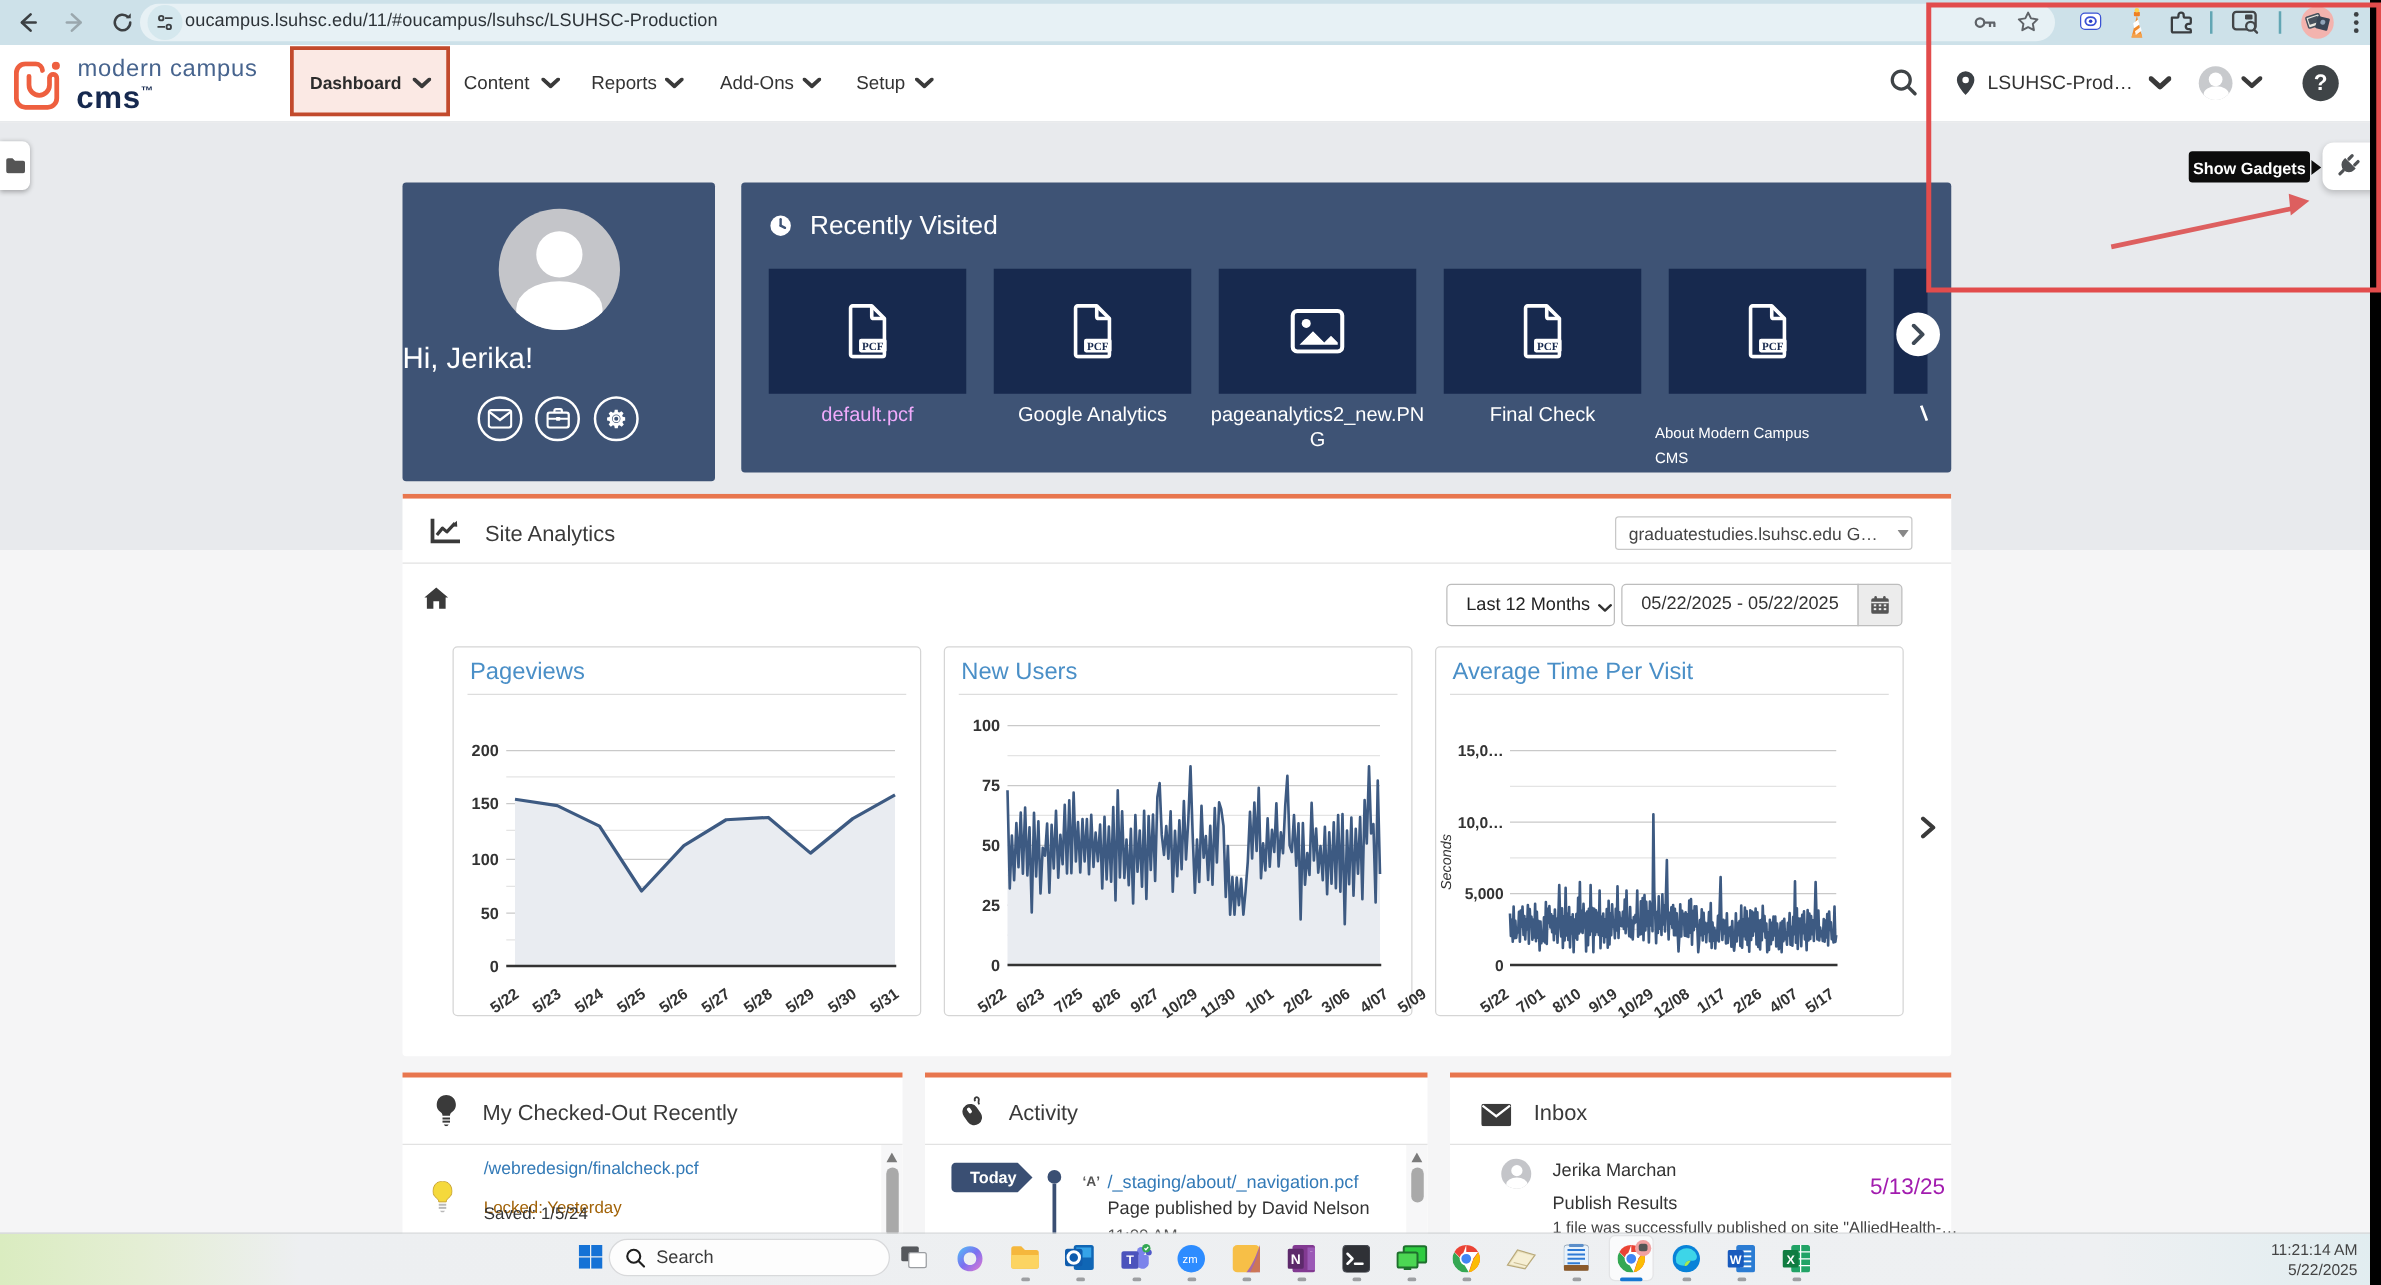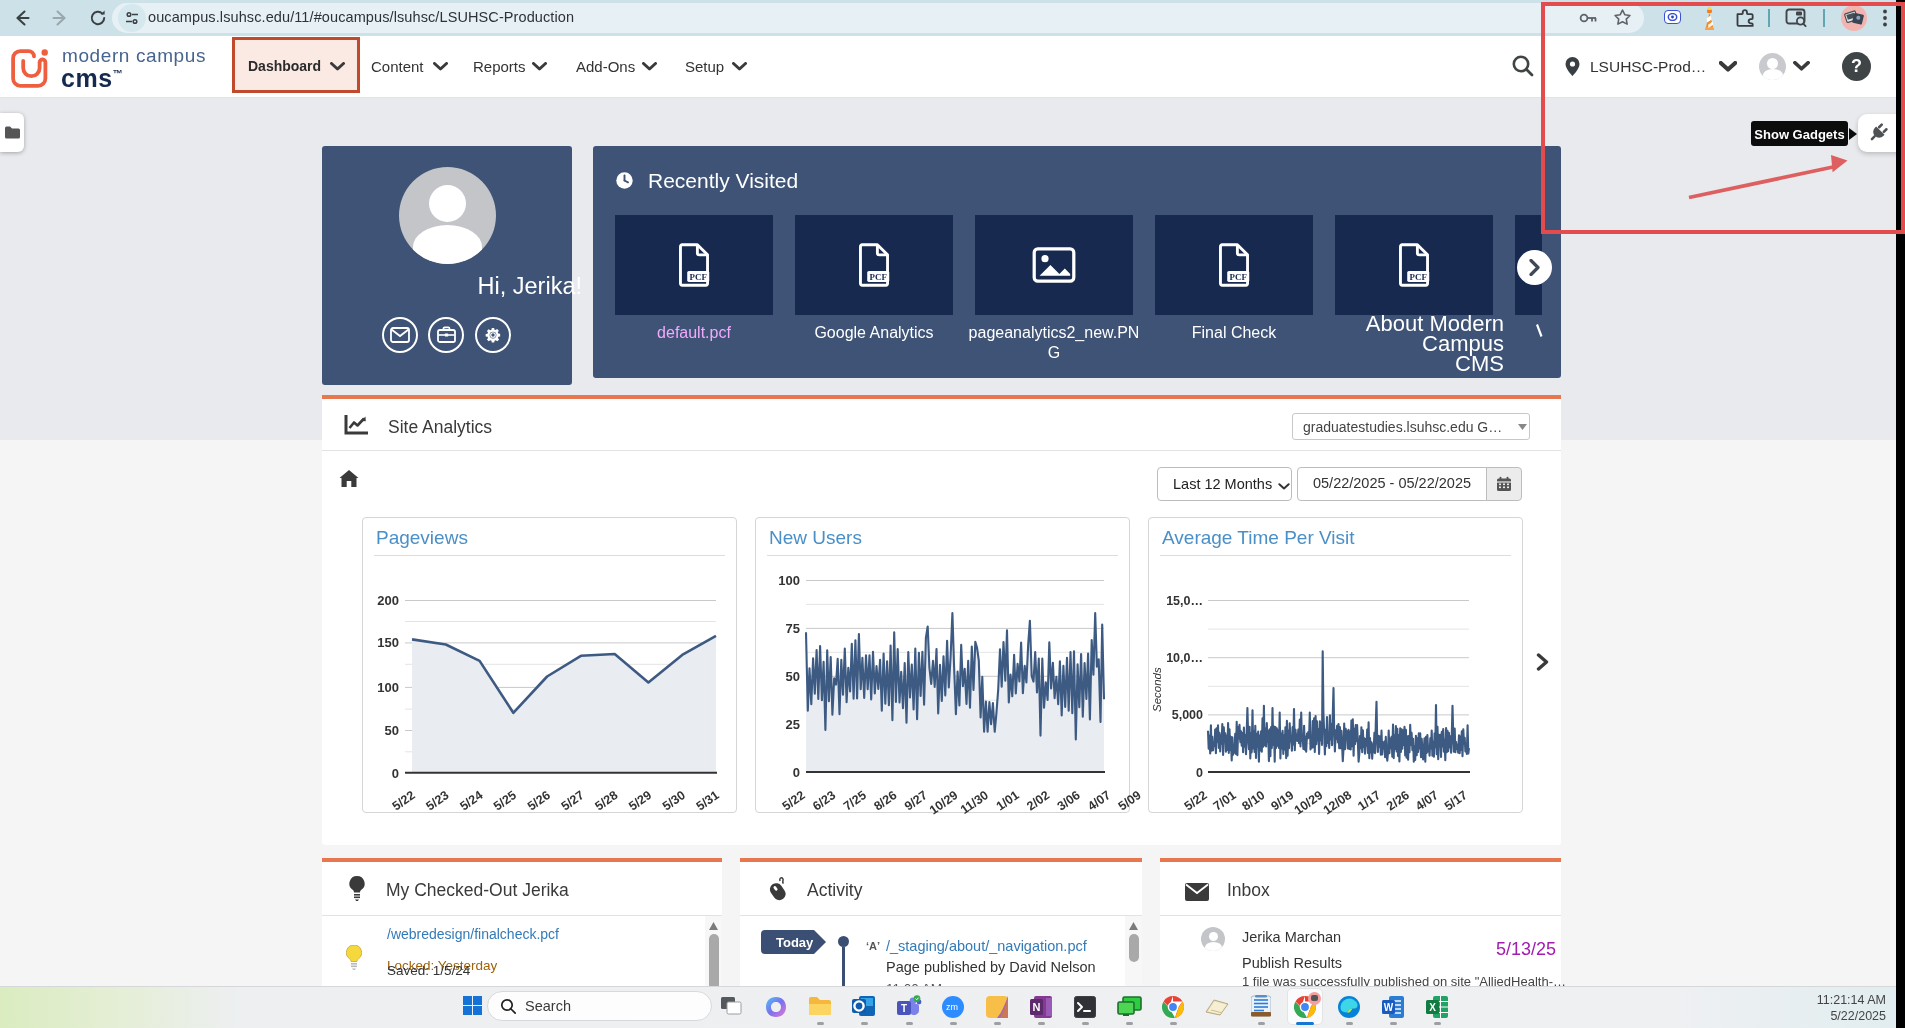--- a/index.html
+++ b/index.html
@@ -126,21 +126,21 @@
     <svg class="abs" style="left:1793px;top:25px" width="17" height="10" viewBox="0 0 15 9">
       <path d="M1.5 1.5 L7.5 7 L13.5 1.5" stroke="#3a3a3a" stroke-width="3.2" fill="none" stroke-linecap="round" stroke-linejoin="round"></path>
     </svg>
     <div class="abs" style="left:1842px;top:16px;width:29px;height:29px;border-radius:50%;background:#3f4447;color:#fff;font-size:18px;font-weight:bold;text-align:center;line-height:29px">?</div>
   </div>
 <div class="abs" style="left:322px;top:146px;width:250px;height:239px;background:#3e5375;border-radius:3px">
     <div class="abs" style="left:77px;top:21px;width:97px;height:97px;border-radius:50%;background:#c4c5c9;overflow:hidden">
       <div style="position:absolute;left:30px;top:18px;width:37px;height:37px;border-radius:50%;background:#fff"></div>
       <div style="position:absolute;left:14px;top:58px;width:69px;height:44px;border-radius:50% 50% 0 0;background:#fff"></div>
     </div>
-    <div class="abs" style="left:0;top:127px;width:260px;text-align:right;font-size:23.5px;color:#fff">Hi, Jerika!</div>
+    <div class="abs" style="left:0;top:127px;width:260px;text-align:left;font-size:23.5px;color:#fff">Hi, Jerika!</div>
     <div class="abs" style="left:60px;top:171px;width:36px;height:36px;border:2px solid #fff;border-radius:50%"></div>
     <div class="abs" style="left:106px;top:171px;width:36px;height:36px;border:2px solid #fff;border-radius:50%"></div>
     <div class="abs" style="left:153px;top:171px;width:36px;height:36px;border:2px solid #fff;border-radius:50%"></div>
     <svg class="abs" style="left:68px;top:181px" width="20" height="16" viewBox="0 0 20 16">
       <rect x="1" y="1" width="18" height="14" rx="2" fill="none" stroke="#fff" stroke-width="1.8"></rect>
       <path d="M1.5 2.5 L10 9 L18.5 2.5" fill="none" stroke="#fff" stroke-width="1.8"></path>
     </svg>
     <svg class="abs" style="left:115px;top:180px" width="19" height="17" viewBox="0 0 19 17">
       <rect x="1" y="4" width="17" height="12" rx="1.8" fill="none" stroke="#fff" stroke-width="1.8"></rect>
       <path d="M6.5 4 V2.5 A1.2 1.2 0 0 1 7.7 1.3 H11.3 A1.2 1.2 0 0 1 12.5 2.5 V4" fill="none" stroke="#fff" stroke-width="1.7"></path>
@@ -191,21 +191,21 @@
         <text x="25" y="43.5" font-size="10.5" font-weight="bold" fill="#17294e" text-anchor="middle" font-family="Liberation Serif">PCF</text>
       </svg>
       <div class="abs" style="left:551px;top:177px;width:180px;text-align:center;font-size:16px;line-height:20px;color:#fff">Final Check</div>
       <div class="abs" style="left:742px;top:69px;width:158px;height:100px;background:#17294e"></div>
       <svg class="abs" style="left:804px;top:97px" width="34" height="44" viewBox="0 0 40 52">
         <path d="M6 2 H24 L36 14 V48 A2 2 0 0 1 34 50 H6 A2 2 0 0 1 4 48 V4 A2 2 0 0 1 6 2 Z" fill="none" stroke="#fff" stroke-width="3.4" stroke-linejoin="round"></path>
         <path d="M24 2 V12 A2 2 0 0 0 26 14 H36" fill="none" stroke="#fff" stroke-width="3.4" stroke-linejoin="round"></path>
         <rect x="12" y="33" width="26" height="13" rx="2" fill="#fff"></rect>
         <text x="25" y="43.5" font-size="10.5" font-weight="bold" fill="#17294e" text-anchor="middle" font-family="Liberation Serif">PCF</text>
       </svg>
-      <div class="abs" style="left:731px;top:168px;width:180px;text-align:right;font-size:22px;line-height:20px;color:#fff">About Modern Campus<br>CMS</div>
+      <div class="abs" style="left:731px;top:190px;width:180px;text-align:left;font-size:12px;line-height:20px;color:#fff">About Modern Campus<br>CMS</div>
       <div class="abs" style="left:922px;top:69px;width:158px;height:100px;background:#17294e"></div>
     </div>
     <svg class="abs" style="left:943px;top:178px" width="8" height="13">
       <line x1="1" y1="0.5" x2="5.5" y2="12.5" stroke="#fff" stroke-width="2.2"></line>
     </svg>
   </div>
 <div class="abs" style="left:1517px;top:250px;width:35px;height:35px;border-radius:50%;background:#fff"></div>
 <svg class="abs" style="left:1529px;top:259px" width="11" height="17" viewBox="0 0 11 17">
     <path d="M2 1.5 L9 8.5 L2 15.5" stroke="#3f4a56" stroke-width="3.2" fill="none" stroke-linecap="round" stroke-linejoin="round"></path>
   </svg>
@@ -349,21 +349,21 @@
 <svg class="abs" style="left:1536px;top:653px" width="13" height="18" viewBox="0 0 13 18">
     <path d="M2.5 2 L10.5 9 L2.5 16" stroke="#3a3a3a" stroke-width="3.4" fill="none" stroke-linecap="round" stroke-linejoin="round"></path>
   </svg>
 <div class="abs" style="left:322px;top:858px;width:400px;height:170px;background:#fff;border-top:4px solid #e8764e">
     <svg class="abs" style="left:27px;top:14px" width="16" height="25" viewBox="0 0 16 25">
       <path d="M8 0 A7.6 7.6 0 0 0 3.6 13.8 C4.6 14.6 5 15.4 5 16.5 L11 16.5 C11 15.4 11.4 14.6 12.4 13.8 A7.6 7.6 0 0 0 8 0 Z" fill="#3a3a3a"></path>
       <rect x="5" y="18" width="6" height="1.6" fill="#3a3a3a"></rect>
       <rect x="5" y="20.5" width="6" height="1.6" fill="#3a3a3a"></rect>
       <path d="M6 23.5 L10 23.5 L8.8 25 L7.2 25 Z" fill="#3a3a3a"></path>
     </svg>
-    <div class="abs" style="left:64px;top:18px;font-size:17.5px;color:#3a3a3a">My Checked-Out Jerika</div>
+    <div class="abs" style="left:64px;top:18px;font-size:17.5px;color:#3a3a3a">My Checked-Out Recently</div>
     <div class="abs" style="left:0;top:53px;width:400px;height:1px;background:#e2e2e2"></div>
     <svg class="abs" style="left:24px;top:83px" width="16" height="25" viewBox="0 0 16 25">
       <path d="M8 0 A7.6 7.6 0 0 0 3.6 13.8 C4.6 14.6 5 15.4 5 16.5 L11 16.5 C11 15.4 11.4 14.6 12.4 13.8 A7.6 7.6 0 0 0 8 0 Z" fill="#f5d93c" stroke="#c9a53a" stroke-width="0.8"></path>
       <rect x="5" y="18" width="6" height="1.6" fill="#b9b9b9"></rect>
       <rect x="5" y="20.5" width="6" height="1.6" fill="#b9b9b9"></rect>
       <path d="M6 23.5 L10 23.5 L8.8 25 L7.2 25 Z" fill="#b9b9b9"></path>
     </svg>
     <div class="abs" style="left:65px;top:64px;font-size:14px;color:#337ab7">/webredesign/finalcheck.pcf</div>
     <div class="abs" style="left:65px;top:96px;font-size:13.5px;color:#a16207">Locked: Yesterday</div>
     <div class="abs" style="left:65px;top:101px;font-size:13.5px;color:#333">Saved: 1/5/24</div>

